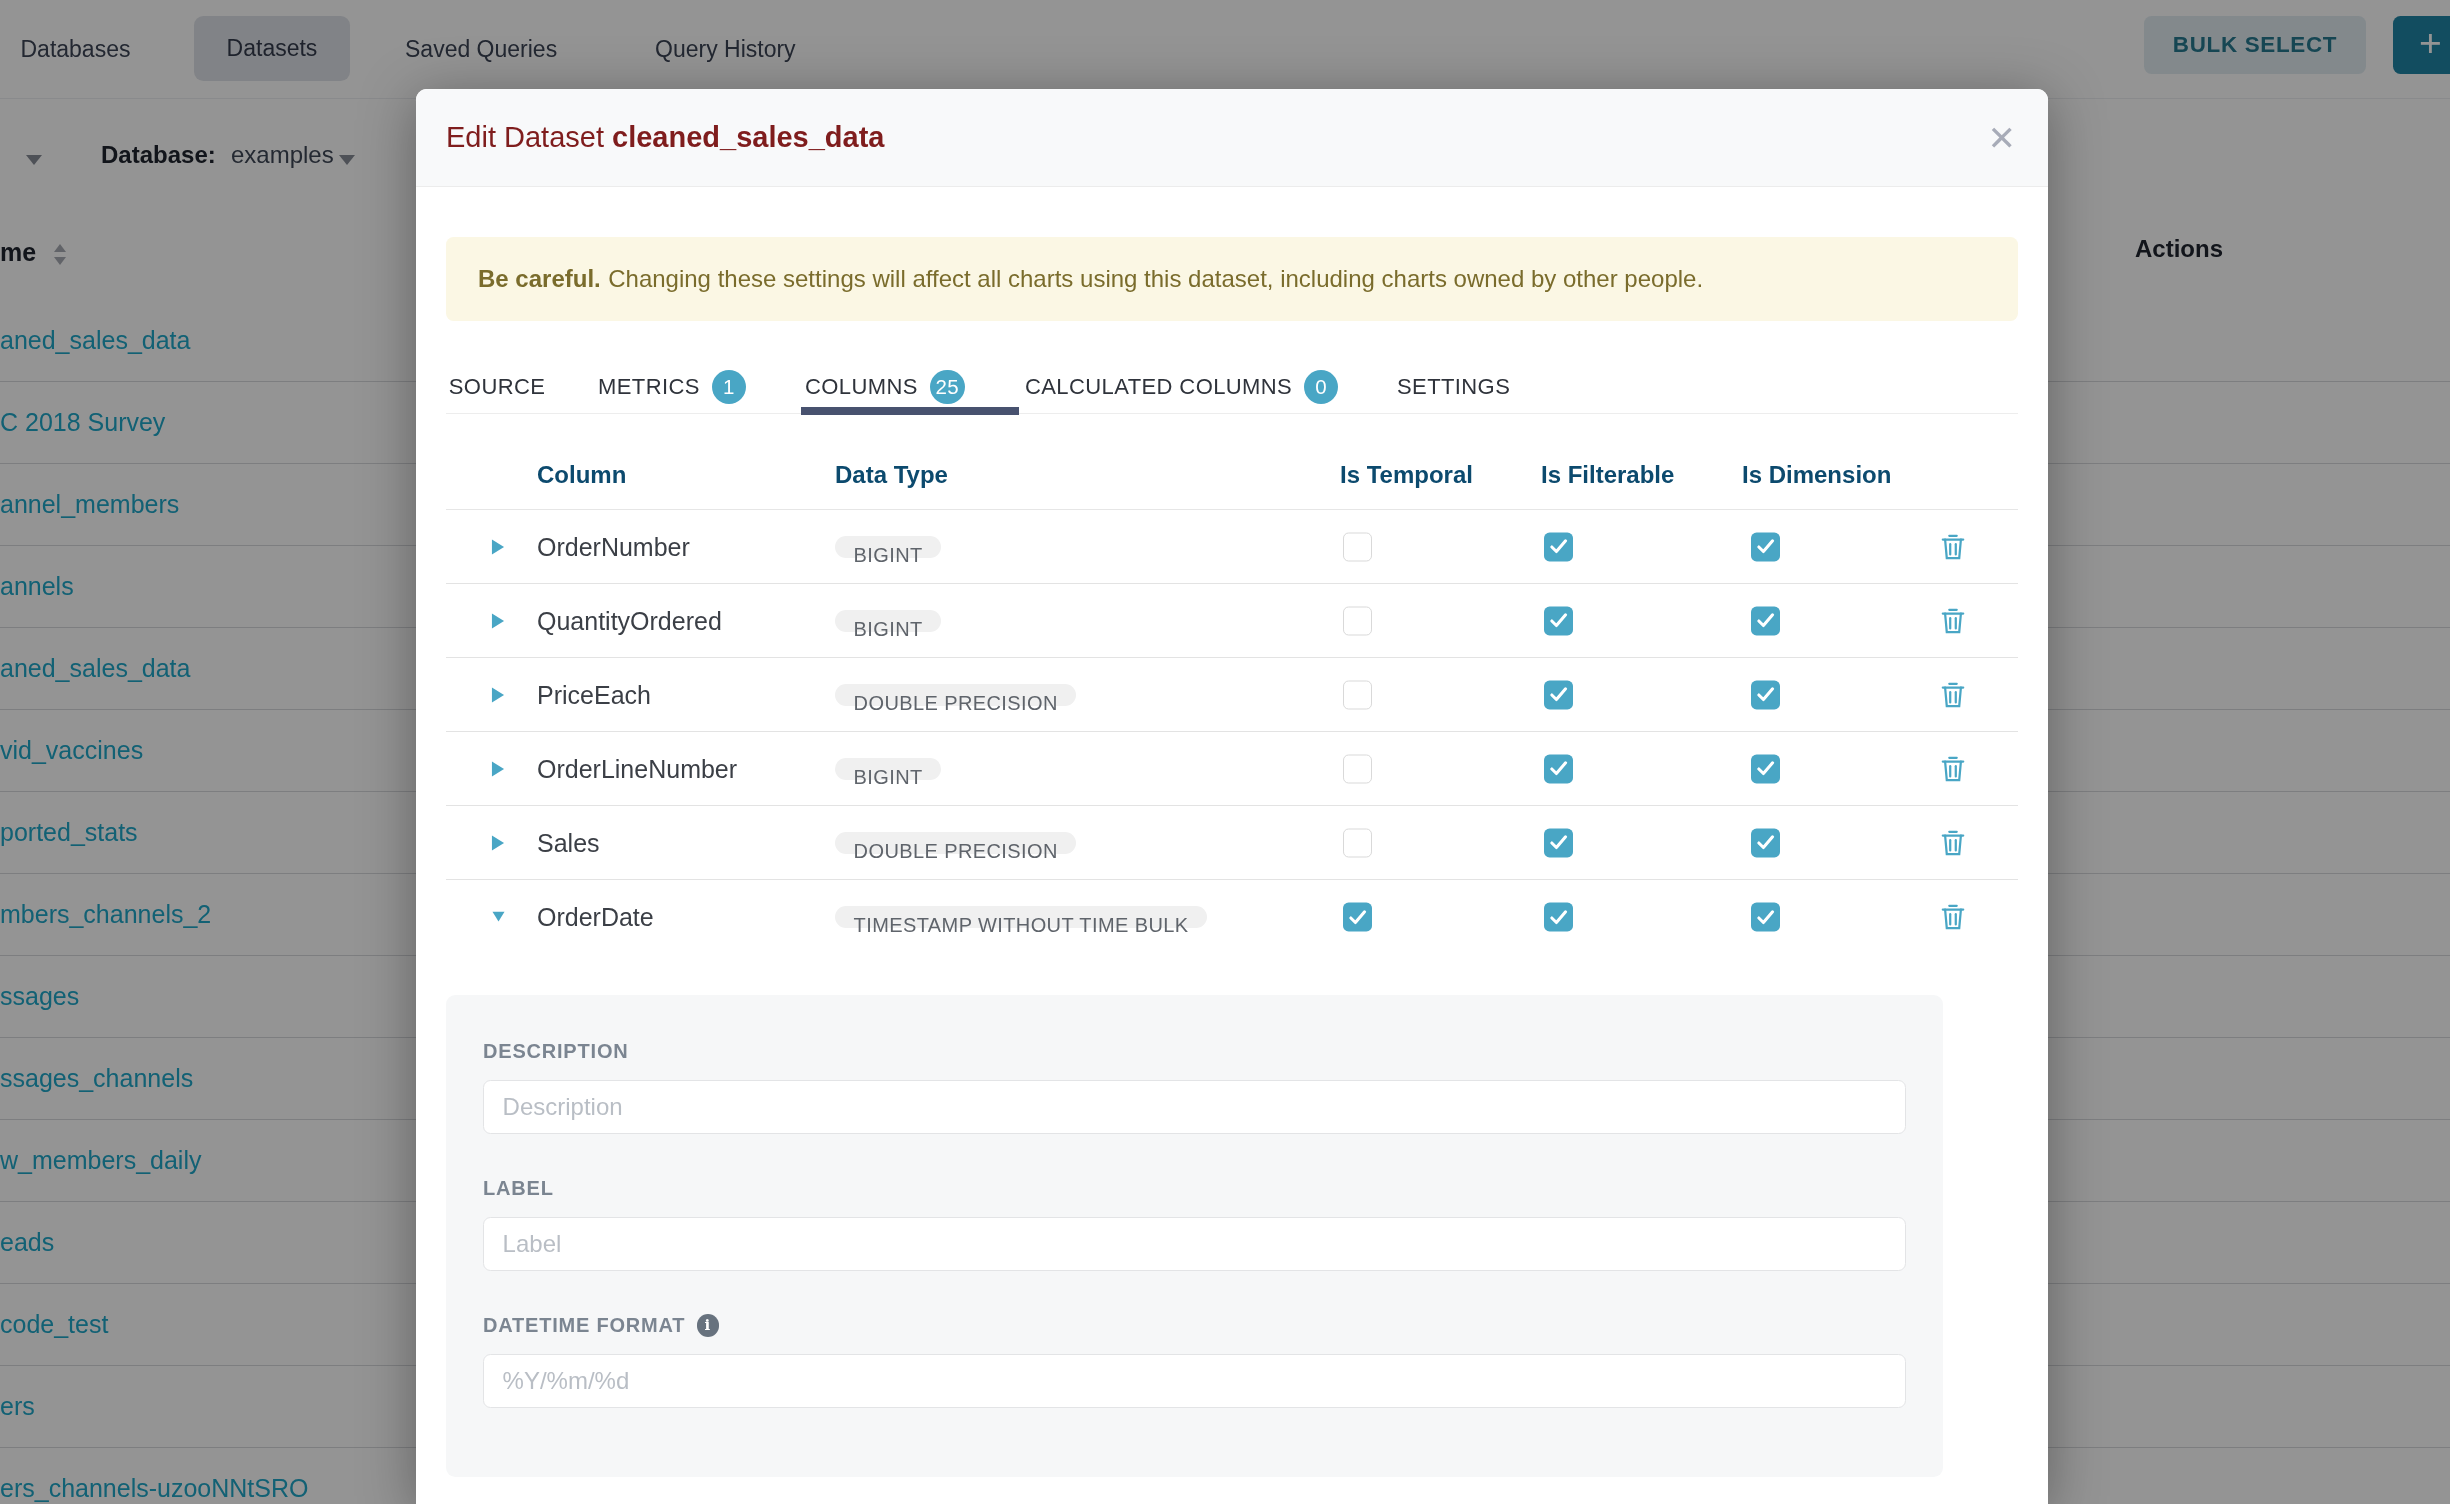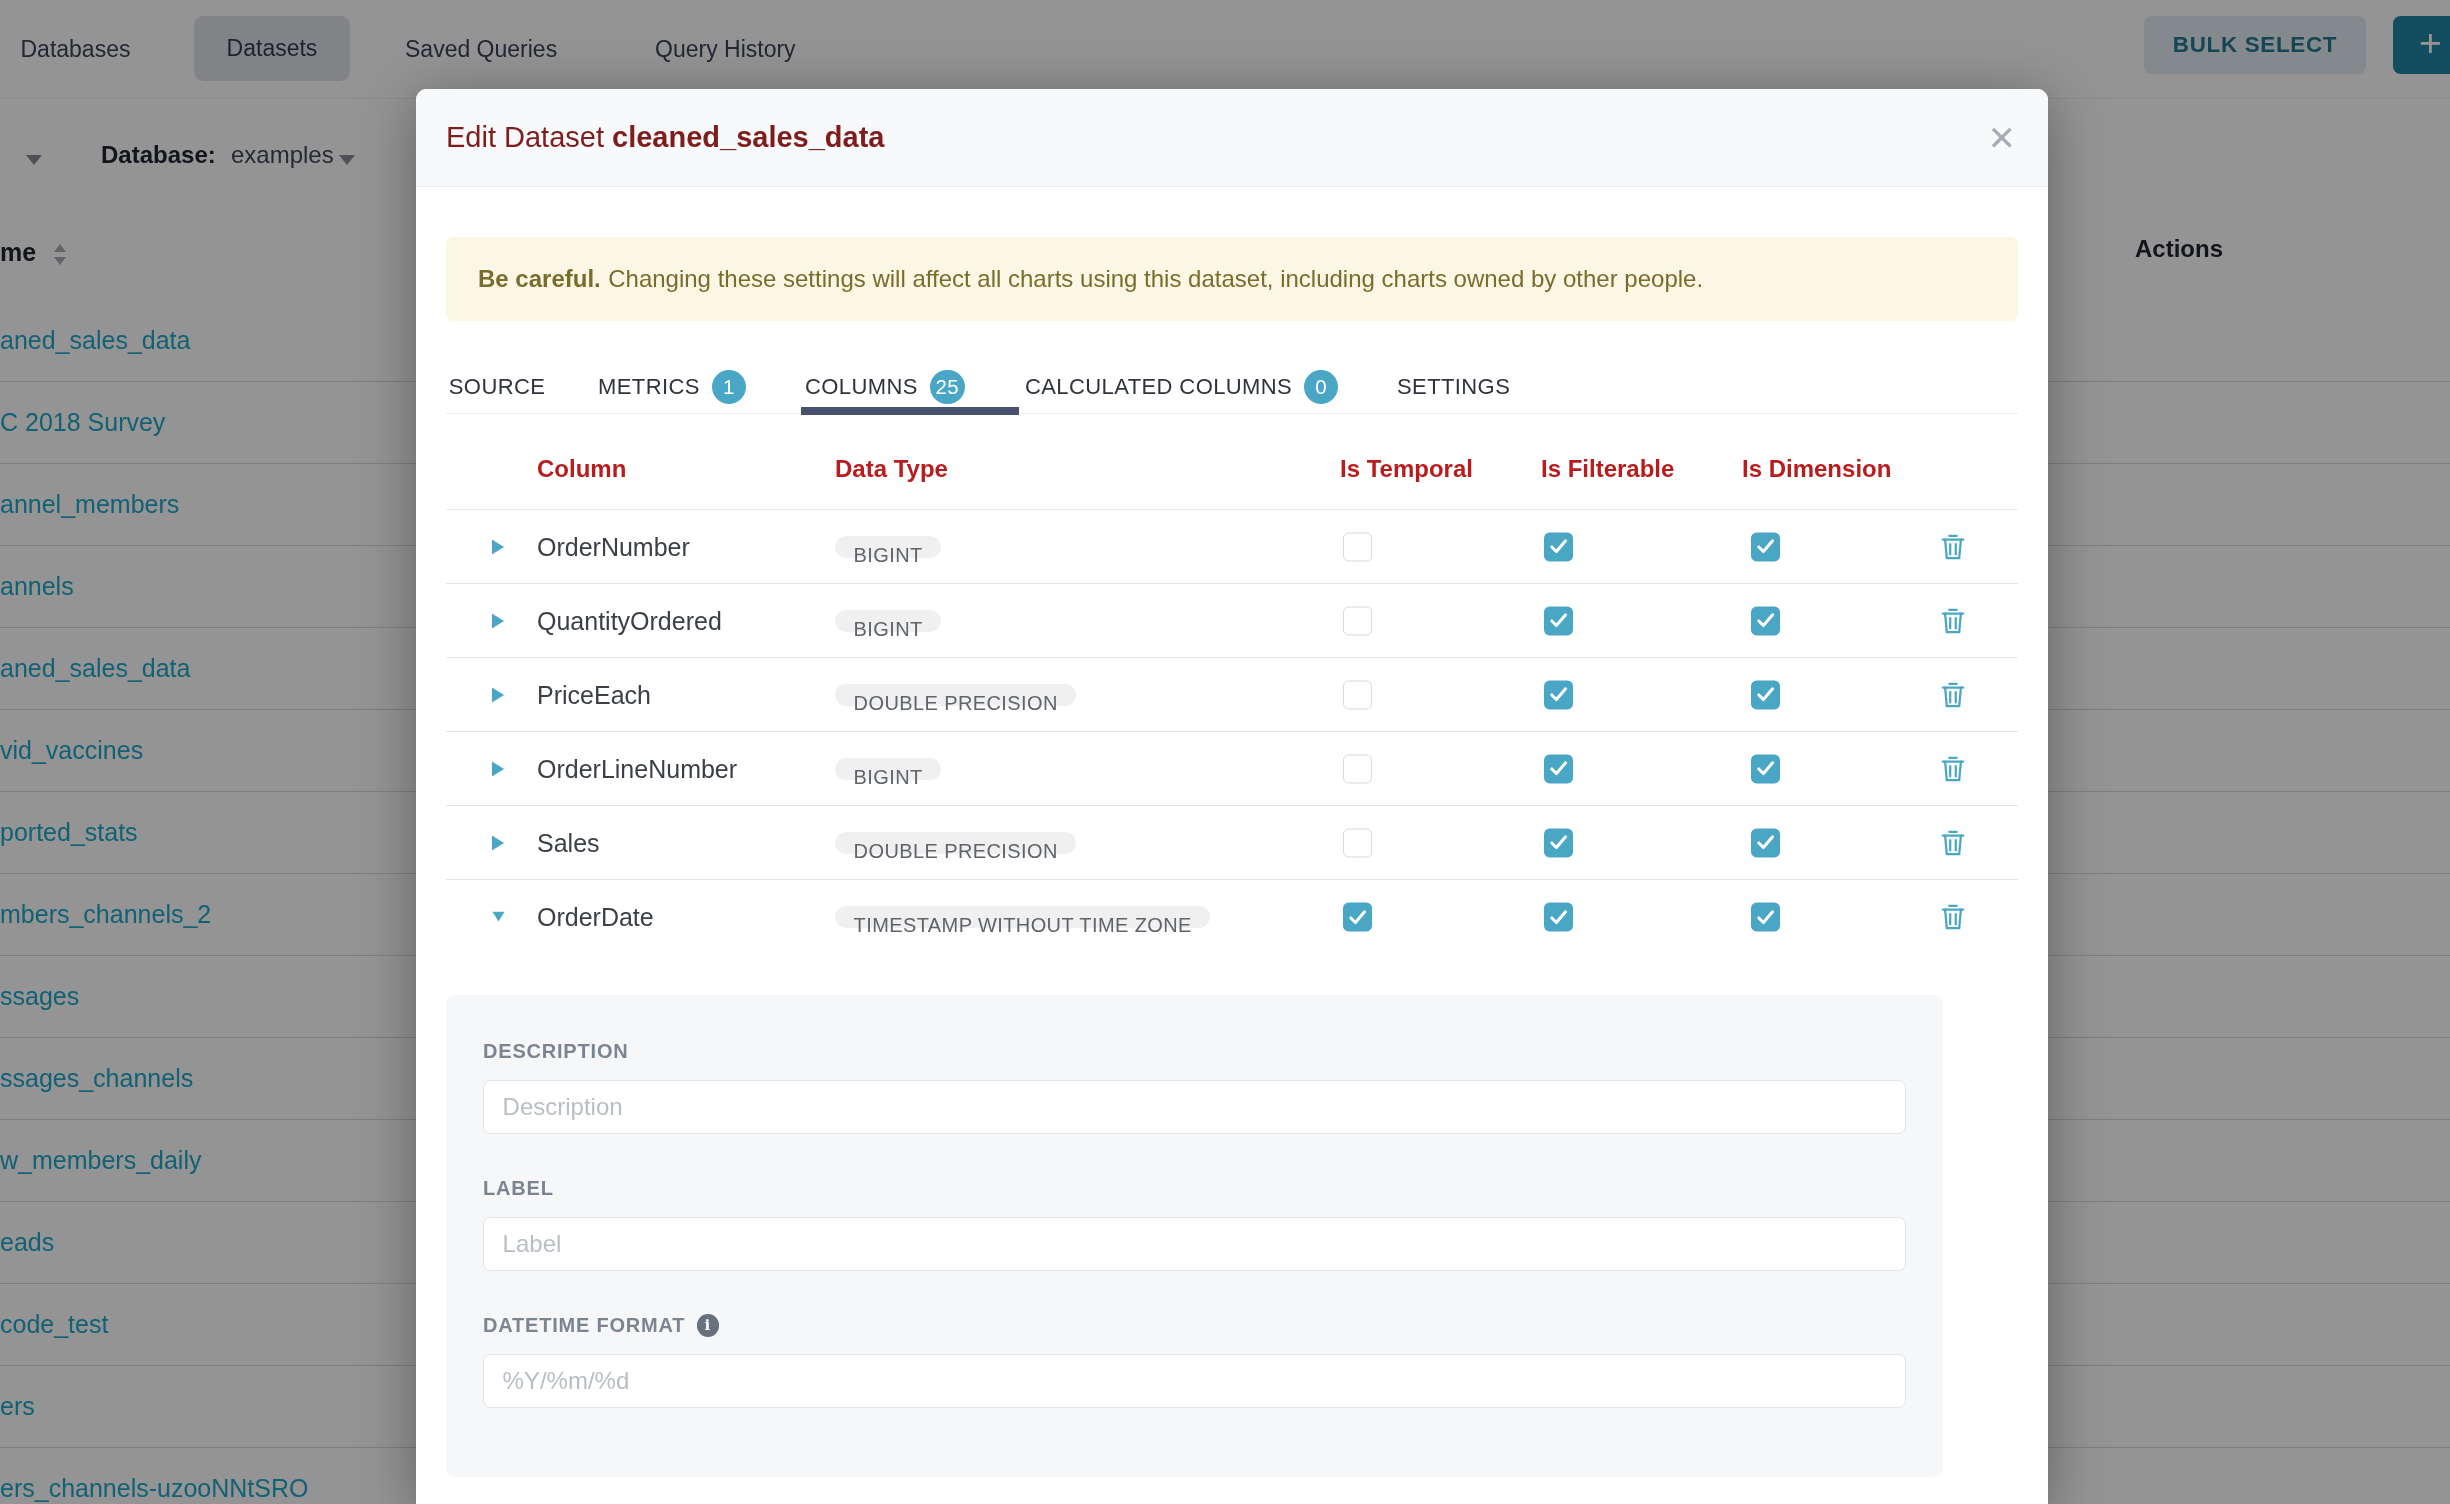--- a/index.html
+++ b/index.html
@@ -60,21 +60,21 @@
 
   .banner{margin-top:50px;height:84px;border-radius:7.5px;background:var(--warning-bg);display:flex;align-items:center;padding:14px 32px;font-size:24px;color:var(--warning-text);}
   .banner b{font-weight:700;margin-right:7.5px;}
 
   .tabs{margin-top:39px;height:54px;border-bottom:1.9px solid #ededed;position:relative;}
   .tab{position:absolute;top:0;height:54px;display:flex;align-items:center;font-size:22px;color:#2f333b;letter-spacing:0.4px;white-space:nowrap;}
   .badge{margin-left:12px;min-width:34px;height:34px;padding:0 5.6px;border-radius:17.7px;background:var(--accent);color:#fff;font-size:20.5px;display:flex;align-items:center;justify-content:center;}
   .tab-underline{position:absolute;left:355px;width:218px;bottom:-1.9px;height:7.5px;background:var(--tab-underline);}
 
   .cols-header{margin-top:34px;height:62px;position:relative;border-bottom:1.9px solid #e6e6e6;}
-  .cols-header span{position:absolute;top:7px;font-size:24px;font-weight:700;color:#b91c1c;}
+  .cols-header span{position:absolute;top:13px;font-size:24px;font-weight:700;color:#0c4a6e;}
   .ch-col{left:91px;}   .ch-type{left:389px;}
   .ch-temporal{left:894px;} .ch-filterable{left:1095px;} .ch-dimension{left:1296px;}
 
   .col-row{height:74px;position:relative;border-bottom:1.9px solid #e3e3e3;}
   .col-row:last-child{border-bottom:none;}
   .cell{position:absolute;top:50%;transform:translateY(-50%);}
   .cell-caret{left:45px;width:15px;height:18.6px;display:flex;align-items:center;}
   .cell-name{left:91px;font-size:25px;color:#3b3f46;white-space:nowrap;}
   .cell-type{left:389px;height:22px;line-height:38px;padding:0 18.6px;border-radius:19.6px;background:#f0f0f0;color:#5f646b;font-size:20px;letter-spacing:0.4px;white-space:nowrap;}
   .cb{width:29px;height:29px;border-radius:5.6px;}
@@ -373,21 +373,21 @@
               </svg>
             </span>
           </div>
           <div class="col-row">
             <span class="cell cell-caret">
               <svg width="18.6" height="14" viewBox="0 0 20 15">
                 <polygon points="2,1 18,1 10,14" fill="#49a6c5"></polygon>
               </svg>
             </span>
             <span class="cell cell-name">OrderDate</span>
-            <span class="cell cell-type">TIMESTAMP WITHOUT TIME ZONE</span>
+            <span class="cell cell-type">TIMESTAMP WITHOUT TIME BULK</span>
             <div class="cell cb cb-temporal checked">
               <svg width="21.4" height="21.4" viewBox="0 0 28 28">
                 <polyline points="5,15 11,21 23,7" fill="none" stroke="#fff" stroke-width="4" stroke-linecap="round" stroke-linejoin="round"></polyline>
               </svg>
             </div>
             <div class="cell cb cb-filterable checked">
               <svg width="21.4" height="21.4" viewBox="0 0 28 28">
                 <polyline points="5,15 11,21 23,7" fill="none" stroke="#fff" stroke-width="4" stroke-linecap="round" stroke-linejoin="round"></polyline>
               </svg>
             </div>

